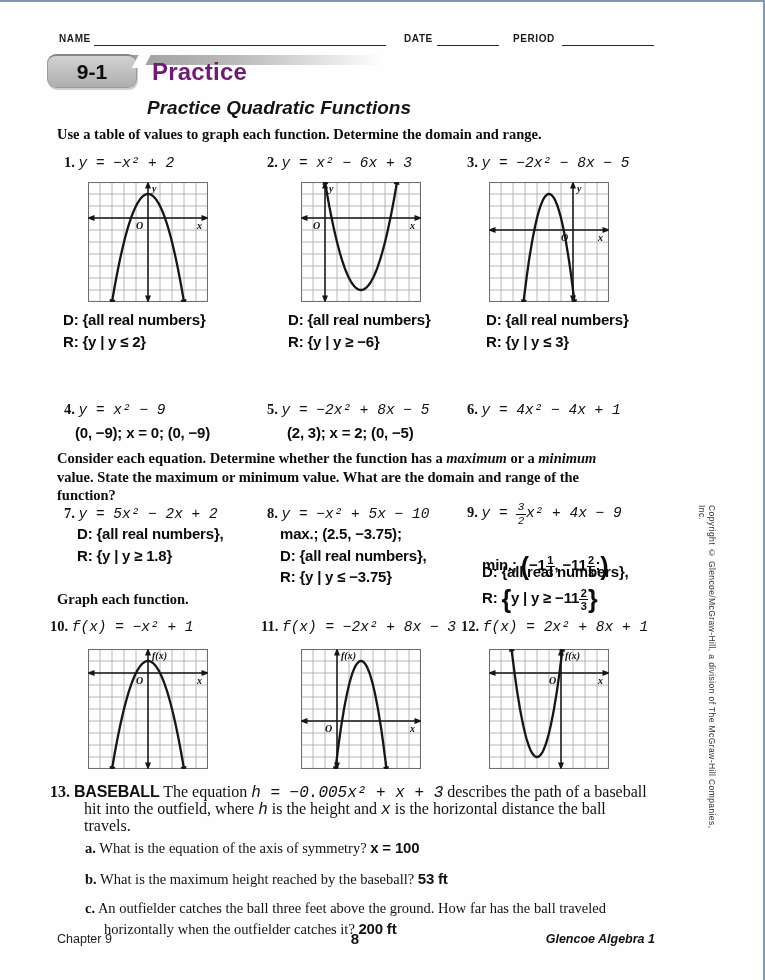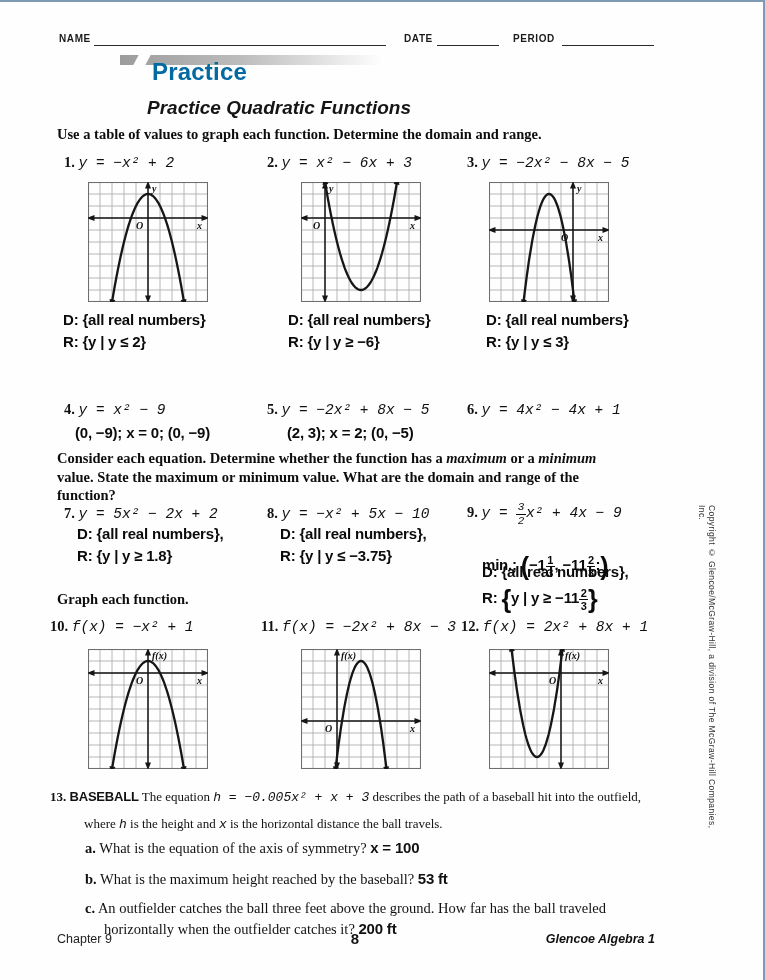--- a/index.html
+++ b/index.html
@@ -9,21 +9,21 @@
   .abs{position:absolute;}
   
   .hlabel{font:600 10px "Liberation Sans",sans-serif;letter-spacing:.6px;color:#1a1a1a;}
   .blank{border-bottom:1.6px solid #2a2a2a;height:13px;display:inline-block;}
   
   .band{background:linear-gradient(to right,#9c9c9c 0%,#bdbdbd 45%,rgba(250,250,250,0) 96%);border-radius:0 6px 6px 0;}
   .slash{background:#fefefe;transform:skewX(-28deg);}
   .tab{background:linear-gradient(#d2d2d2,#aeaeae);border:1px solid #9a9a9a;border-top:2.5px solid #868686;
        border-radius:9px;display:flex;align-items:center;justify-content:center;
        font:800 21px "Liberation Sans",sans-serif;color:#0c0c0c;box-shadow:1px 2px 0 rgba(150,150,150,.45);}
-  .practice{font:800 24px "Liberation Sans",sans-serif;color:#0369a1;letter-spacing:.2px;}
+  .practice{font:800 24px "Liberation Sans",sans-serif;color:#701a75;letter-spacing:.2px;}
   .subtitle{font:800 italic 19px "Liberation Sans",sans-serif;color:#151515;}
   
   .sect{font-weight:700;font-size:14.5px;line-height:18.5px;color:#0d0d0d;}
   .sect i{font-style:italic;}
   
   .eqrow{font-size:14.5px;white-space:nowrap;}
   .pnum{font-weight:700;font-style:normal;}
   .eq{font-style:italic;font-family:Liberation Mono, monospace;}
   
   .ans{font-family:"Liberation Sans",sans-serif;font-weight:700;font-size:15px;line-height:21.5px;
@@ -34,21 +34,21 @@
   .frac .fn{border-bottom:1.6px solid #0b0b0b;padding:0 1.5px 0.5px;}
   .frac .fd{padding-top:1px;}
   
   .graph{width:120px;height:120px;}
   .gl{stroke:#a6a6a6;stroke-width:.8;}
   .gb{fill:none;stroke:#6e6e6e;stroke-width:1.1;}
   .ax{stroke:#161616;stroke-width:1.5;}
   .curve{fill:none;stroke:#161616;stroke-width:2.3;stroke-linecap:round;}
   .lab{font:italic 700 10px "Liberation Serif",serif;fill:#111;}
   
-  .wp{font-size:13px;line-height:26px;}
+  .wp{font-size:16px;line-height:16px;}
   .wp .hang{padding-left:34px;text-indent:-34px;}
   .tag{font-family:"Liberation Sans",sans-serif;font-weight:700;letter-spacing:-.2px;}
   .itm{font-size:14.5px;line-height:20.5px;}
   .itm .hang2{padding-left:19px;text-indent:-19px;display:block;}
   .ansin{font-family:"Liberation Sans",sans-serif;font-weight:700;font-size:15px;letter-spacing:-.2px;}
   
   .footL{font:12.5px "Liberation Sans",sans-serif;color:#222;}
   .footC{font:700 15px "Liberation Sans",sans-serif;color:#111;}
   .footR{font:700 italic 12.5px "Liberation Sans",sans-serif;color:#111;}
   .copyright{writing-mode:vertical-rl;font:8.5px "Liberation Sans",sans-serif;color:#333;letter-spacing:.4px;}
@@ -59,20 +59,23 @@
 <div class="page">
 
   <span class="abs hlabel" style="left:59px;top:31px">NAME</span>
   <span class="abs blank" style="left:94px;top:30px;width:292px"></span>
   <span class="abs hlabel" style="left:404px;top:31px">DATE</span>
   <span class="abs blank" style="left:437px;top:30px;width:62px"></span>
   <span class="abs hlabel" style="left:513px;top:31px">PERIOD</span>
   <span class="abs blank" style="left:562px;top:30px;width:92px"></span>
 
   <div class="abs band" style="left:120px;top:53px;width:273px;height:10px"></div>
+  <div class="abs tab" style="left:47px;top:52px;width:88px;height:31px">
+    <span>9-1</span>
+  </div>
   <div class="abs slash" style="left:136px;top:50px;width:12px;height:16px"></div>
   <span class="abs practice" style="left:152px;top:56px">Practice</span>
   <span class="abs subtitle" style="left:147px;top:95px">Practice Quadratic Functions</span>
 
   <div class="abs sect" style="left:57px;top:123px;width:640px">Use a table of values to graph each function. Determine the domain and range.</div>
 
   <div class="abs eqrow" style="left:64px;top:152px">
     <span class="pnum">1.</span>
     <span class="eq">y = −x² + 2</span>
   </div>
@@ -229,20 +232,21 @@
   <div class="abs eqrow" style="left:467px;top:500px">
     <span class="pnum">9.</span>
     <span class="eq"><span>y = </span><span class="frac"><span class="fn">3</span><span class="fd">2</span></span><span>x² + 4x − 9</span></span>
   </div>
 
   <div class="abs ans" style="left:77px;top:521px">
     <div>D: {all real numbers},</div>
     <div>R: {y | y ≥ 1.8}</div>
   </div>
   <div class="abs ans" style="left:280px;top:521px">
+    <div>max.; (2.5, −3.75);</div>
     <div>D: {all real numbers},</div>
     <div>R: {y | y ≤ −3.75}</div>
   </div>
 
   <div class="abs ans" style="left:482px;top:552px">
     <span>min.; </span><span class="bigp">(</span><span>−1</span><span class="frac"><span class="fn">1</span><span class="fd">3</span></span><span>, </span><span>−11</span><span class="frac"><span class="fn">2</span><span class="fd">3</span></span><span>;</span><span class="bigp">)</span>
   </div>
   <div class="abs ans" style="left:482px;top:559px">D: {all real numbers},</div>
   <div class="abs ans" style="left:482px;top:585px">
     <span>R: </span><span class="bigp">{</span><span>y | y ≥ −11</span><span class="frac"><span class="fn">2</span><span class="fd">3</span></span><span class="bigp">}</span>

